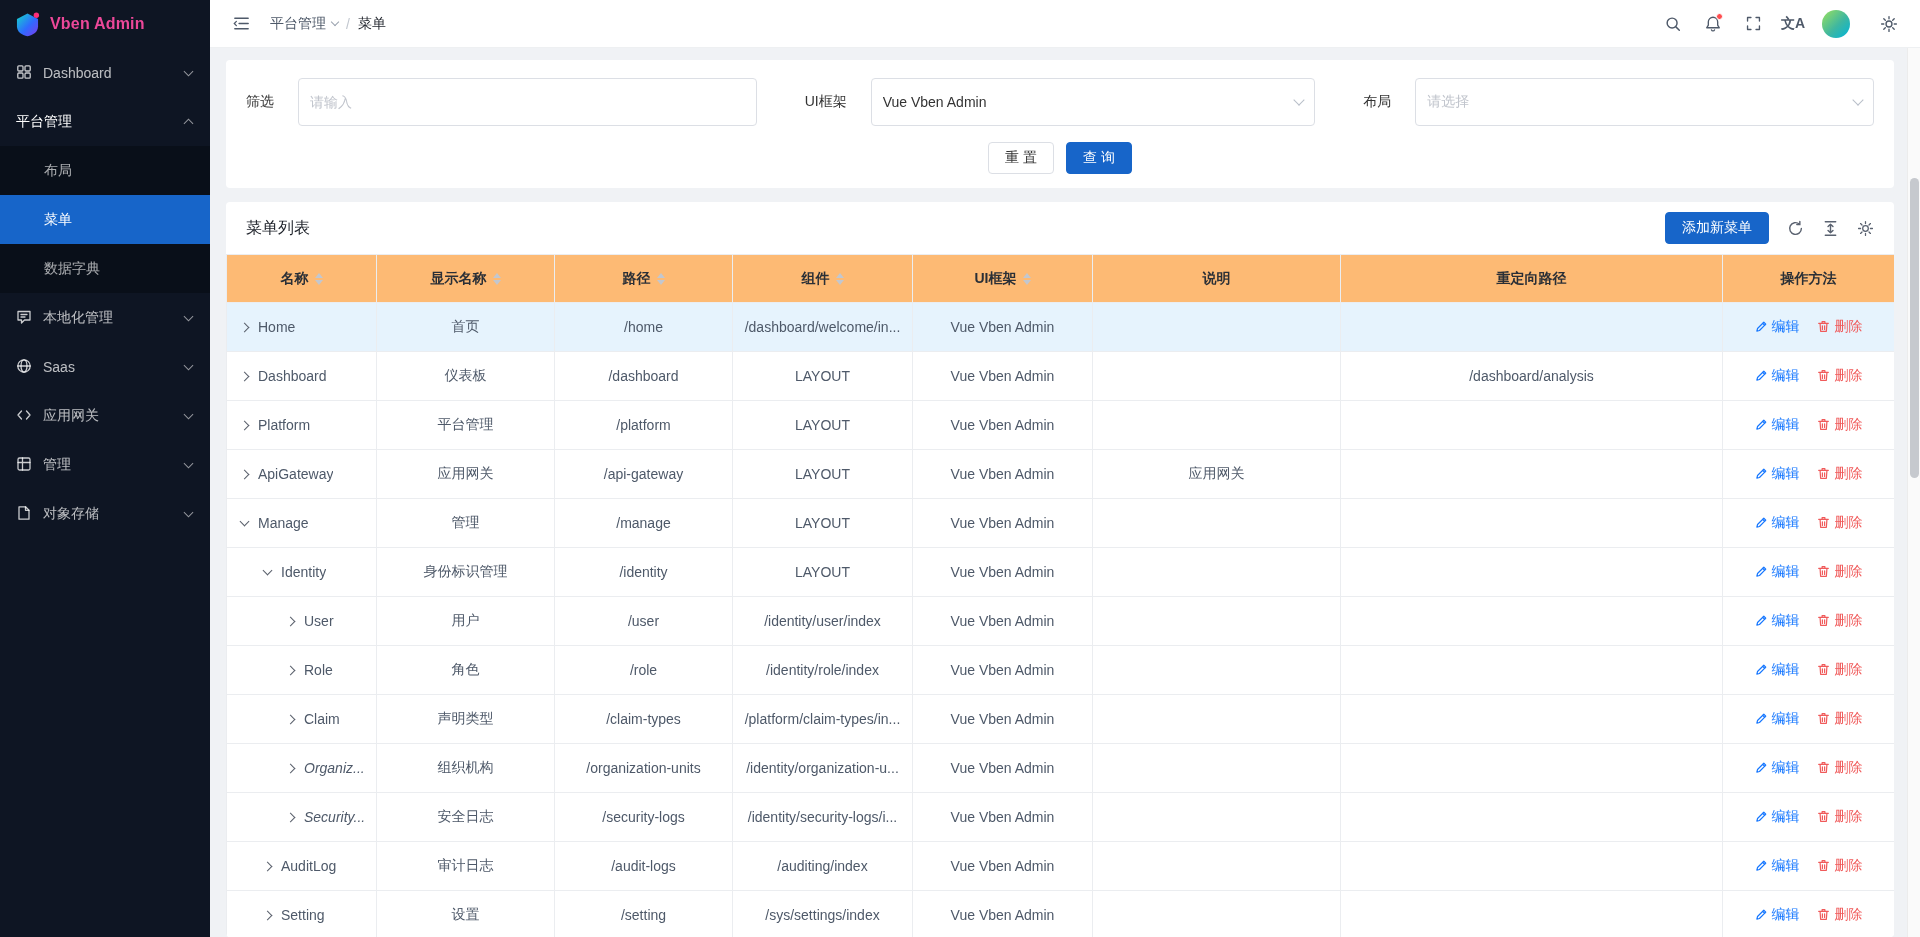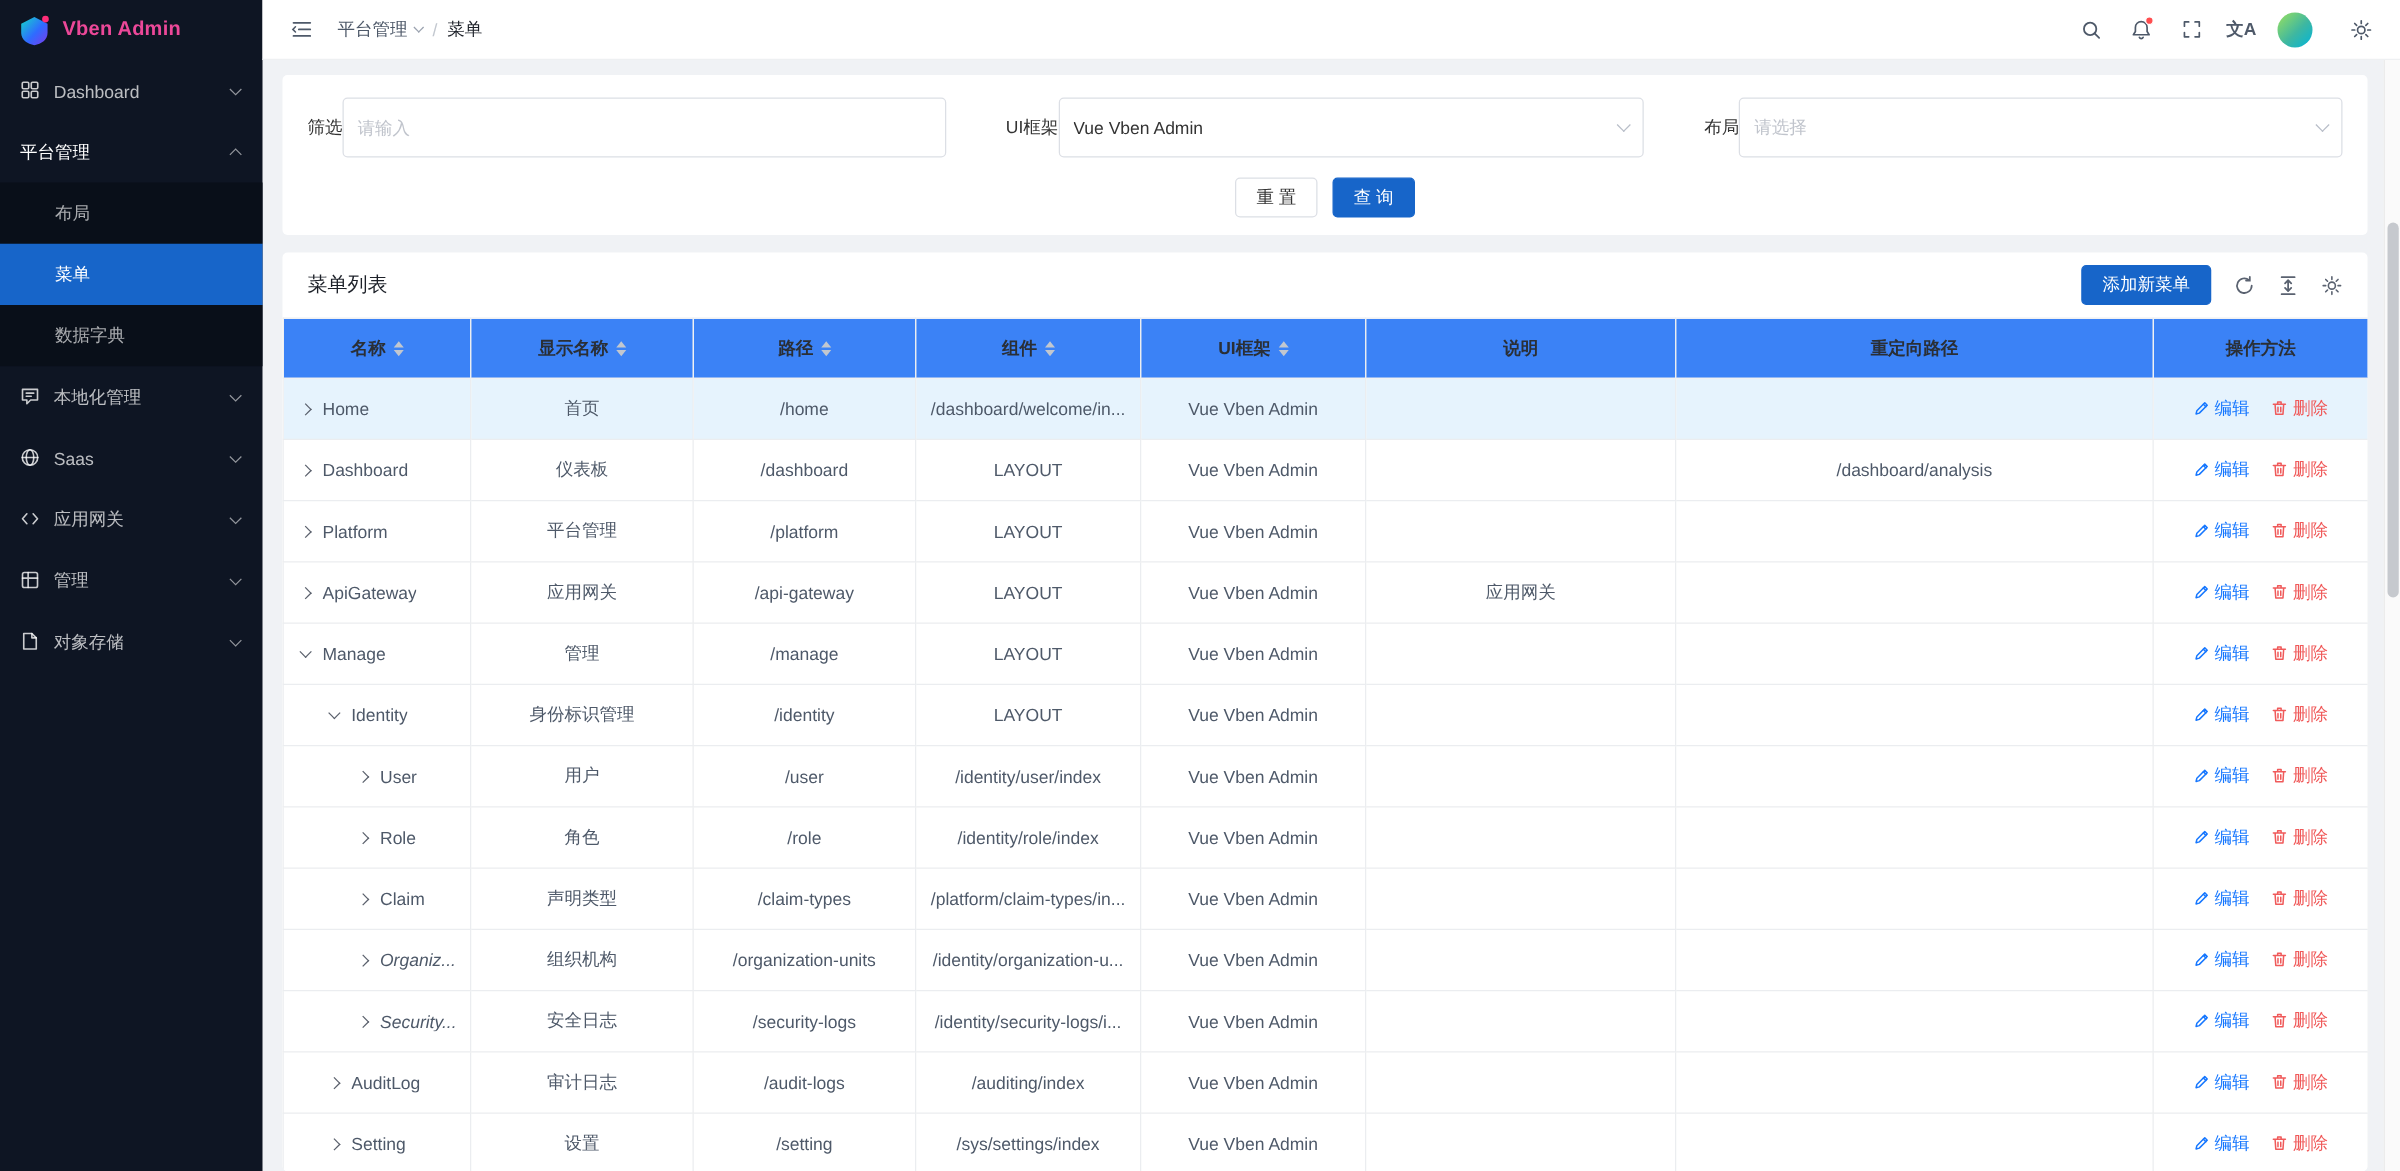--- a/index.html
+++ b/index.html
@@ -53,21 +53,21 @@
   .avatar { width: 28px; height: 28px; border-radius: 50%; background: linear-gradient(135deg, #9be15d 0%, #3fb7a0 55%, #00b4db 100%); cursor: pointer; margin: 0 4px; }
   .hdr-gear { margin-left: 10px; }
 
   
   .content { flex: 1; min-height: 0; padding: 12px 26px 0 16px; display: flex; flex-direction: column; }
   .card { background: #fff; border-radius: 4px; }
 
   
   .filter-card { padding: 18px 20px 14px; margin-bottom: 14px; flex-shrink: 0; }
   .filter-row { display: flex; gap: 48px; }
-  .filter-field { flex: 1; display: flex; align-items: center; gap: 0; min-width: 0; }
+  .filter-field { flex: 1; display: flex; align-items: center; gap: 24px; min-width: 0; }
   .f-label { font-size: 14px; color: #333; white-space: nowrap; }
   .control { flex: 1; height: 48px; border: 1px solid #dcdfe5; border-radius: 4px; background: #fff; font-size: 14px; color: #333; padding: 0 11px; min-width: 0; }
   input.control { outline: none; font-family: inherit; }
   input.control::placeholder { color: #c0c4cc; }
   .select { display: flex; align-items: center; justify-content: space-between; cursor: pointer; gap: 8px; }
   .select-value { white-space: nowrap; overflow: hidden; text-overflow: ellipsis; }
   .select-value.placeholder { color: #c0c4cc; }
   .select-caret { width: 8px; height: 8px; border-right: 1.4px solid #b8bec8; border-bottom: 1.4px solid #b8bec8; transform: rotate(45deg); margin-top: -4px; flex-shrink: 0; }
   .filter-actions { display: flex; justify-content: center; gap: 12px; margin-top: 16px; }
   .btn { height: 32px; padding: 0 16px; border-radius: 4px; font-size: 14px; font-family: inherit; cursor: pointer; white-space: nowrap; }
@@ -76,21 +76,21 @@
 
   
   .table-card { flex: 1; min-height: 0; overflow: hidden; display: flex; flex-direction: column; }
   .table-toolbar { height: 52px; flex-shrink: 0; display: flex; align-items: center; justify-content: space-between; padding: 0 20px; }
   .table-title { font-size: 16px; color: #1d2129; font-weight: 500; }
   .toolbar-right { display: flex; align-items: center; gap: 18px; }
   .tb-icon { display: inline-flex; color: #5a6270; cursor: pointer; }
 
   table { width: 100%; border-collapse: collapse; table-layout: fixed; font-size: 14px; }
   th, td { border: 1px solid #ebedf0; overflow: hidden; white-space: nowrap; text-overflow: ellipsis; }
-  thead th { background: #3b82f6; height: 48px; font-weight: 600; color: #2a2f36; text-align: center; padding: 0 8px; }
+  thead th { background: #fdba74; height: 48px; font-weight: 600; color: #2a2f36; text-align: center; padding: 0 8px; }
   .th-inner { display: inline-flex; align-items: center; }
   .sorter { display: inline-flex; flex-direction: column; margin-left: 6px; gap: 2px; }
   .sorter i { width: 0; height: 0; border-left: 4px solid transparent; border-right: 4px solid transparent; display: block; }
   .sorter .cu { border-bottom: 5px solid #c2c7cf; }
   .sorter .cd { border-top: 5px solid #c2c7cf; }
   tbody td { height: 49px; text-align: center; color: #4e5969; padding: 0 8px; background: #fff; }
   tbody tr.hl td { background: var(--row-highlight); }
   td.cell-name { text-align: left; }
   .name-wrap { display: flex; align-items: center; min-width: 0; }
   .tree-caret { display: inline-block; width: 7px; height: 7px; border-right: 1.5px solid #595f6b; border-bottom: 1.5px solid #595f6b; transform: rotate(-45deg); margin-right: 10px; flex-shrink: 0; cursor: pointer; }

